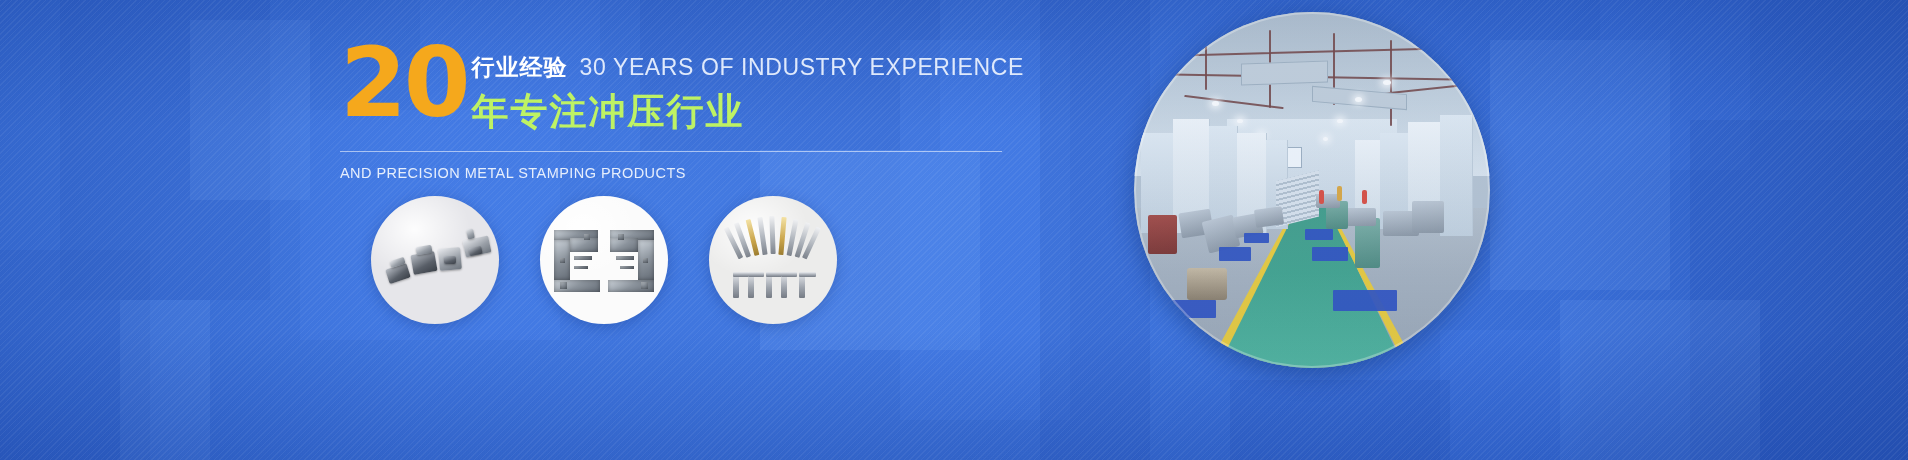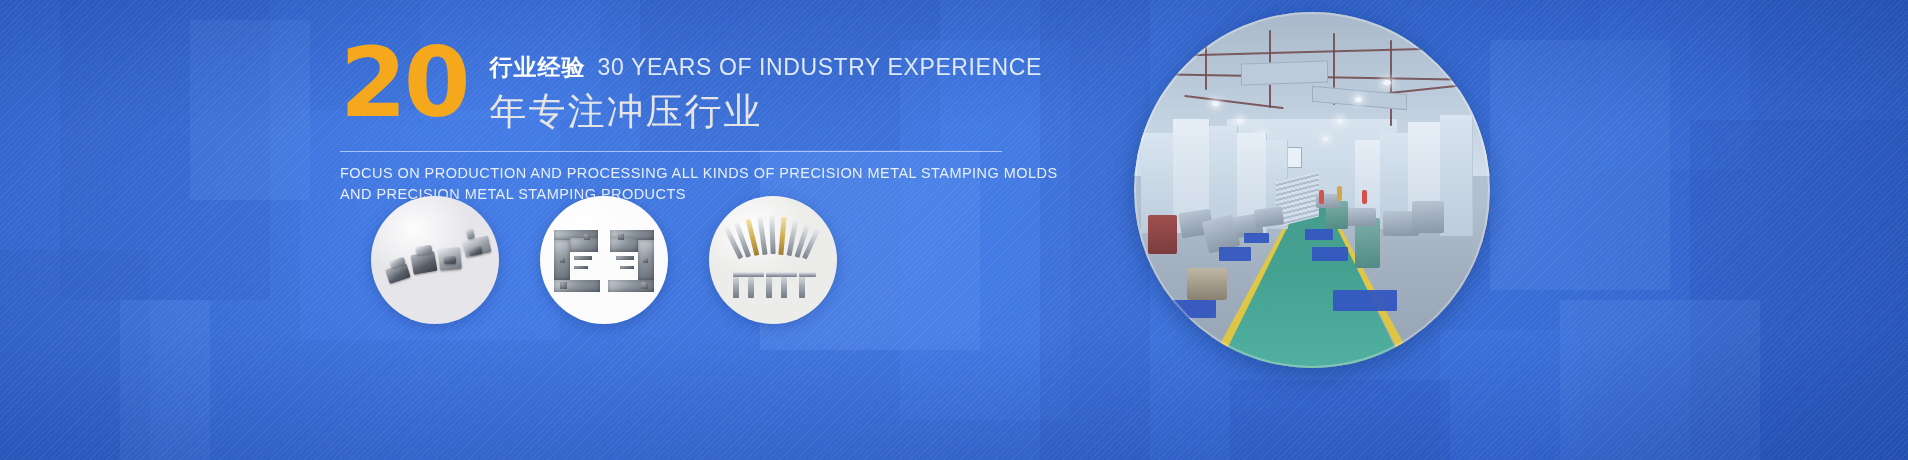--- a/index.html
+++ b/index.html
@@ -46,37 +46,37 @@
   .num20{
     font-family:"DejaVu Sans","Liberation Sans",sans-serif;
     font-weight:bold;
     font-size:96px;
     line-height:.82;
     letter-spacing:-3px;
     color:#f5a81c;
     margin-top:2px;
   }
 
-  .headings{margin-left:22px;padding-top:10px;}
+  .headings{margin-left:4px;padding-top:10px;}
 
   .line1{display:flex;align-items:baseline;white-space:nowrap;}
   .cn-sm{
     font-family:"DejaVu Sans","Liberation Sans",sans-serif;
     font-size:23px;font-weight:bold;color:#ffffff;
     letter-spacing:1px;
   }
   .en-sm{
     font-size:23px;color:#dfe9fb;letter-spacing:.6px;
     margin-left:12px;font-weight:400;
   }
 
   .line2{display:flex;align-items:center;white-space:nowrap;margin-top:4px;}
   .cn-lg{
     font-family:"DejaVu Sans","Liberation Sans",sans-serif;
-    font-size:37px;font-weight:normal;color:#e5e5e5;
+    font-size:37px;font-weight:bold;color:#bef264;
     letter-spacing:2px;
   }
   .phone-pill{
     margin-left:18px;
     background:rgba(255,255,255,.22);
     border-radius:16px;
     padding:5px 16px 6px;
     font-size:16px;color:#ffffff;letter-spacing:.5px;
     white-space:nowrap;
     font-family:"DejaVu Sans","Liberation Sans",sans-serif;
@@ -214,21 +214,20 @@
         </div>
         <div class="line2">
           <span class="cn-lg">年专注冲压行业</span>
         </div>
       </div>
     </div>
 
     <div class="divider"></div>
 
     <div class="subtitle">
-      <div>FOCUS ON PRODUCTION AND PROCESSING ALL KINDS OF PRECISION METAL STAMPING MOLDS</div>
       <div>AND PRECISION METAL STAMPING PRODUCTS</div>
     </div>
   </div>
 
   <div class="prod prod-a">
     <div class="sheen"></div>
     <div class="conn dk" style="left:16px;top:70px;width:22px;height:15px;transform:rotate(-18deg);"></div>
     <div class="conn" style="left:19px;top:63px;width:15px;height:7px;transform:rotate(-18deg);"></div>
     <div class="conn dk" style="left:41px;top:57px;width:24px;height:20px;transform:rotate(-10deg);"></div>
     <div class="conn" style="left:45px;top:50px;width:16px;height:8px;transform:rotate(-10deg);"></div>

